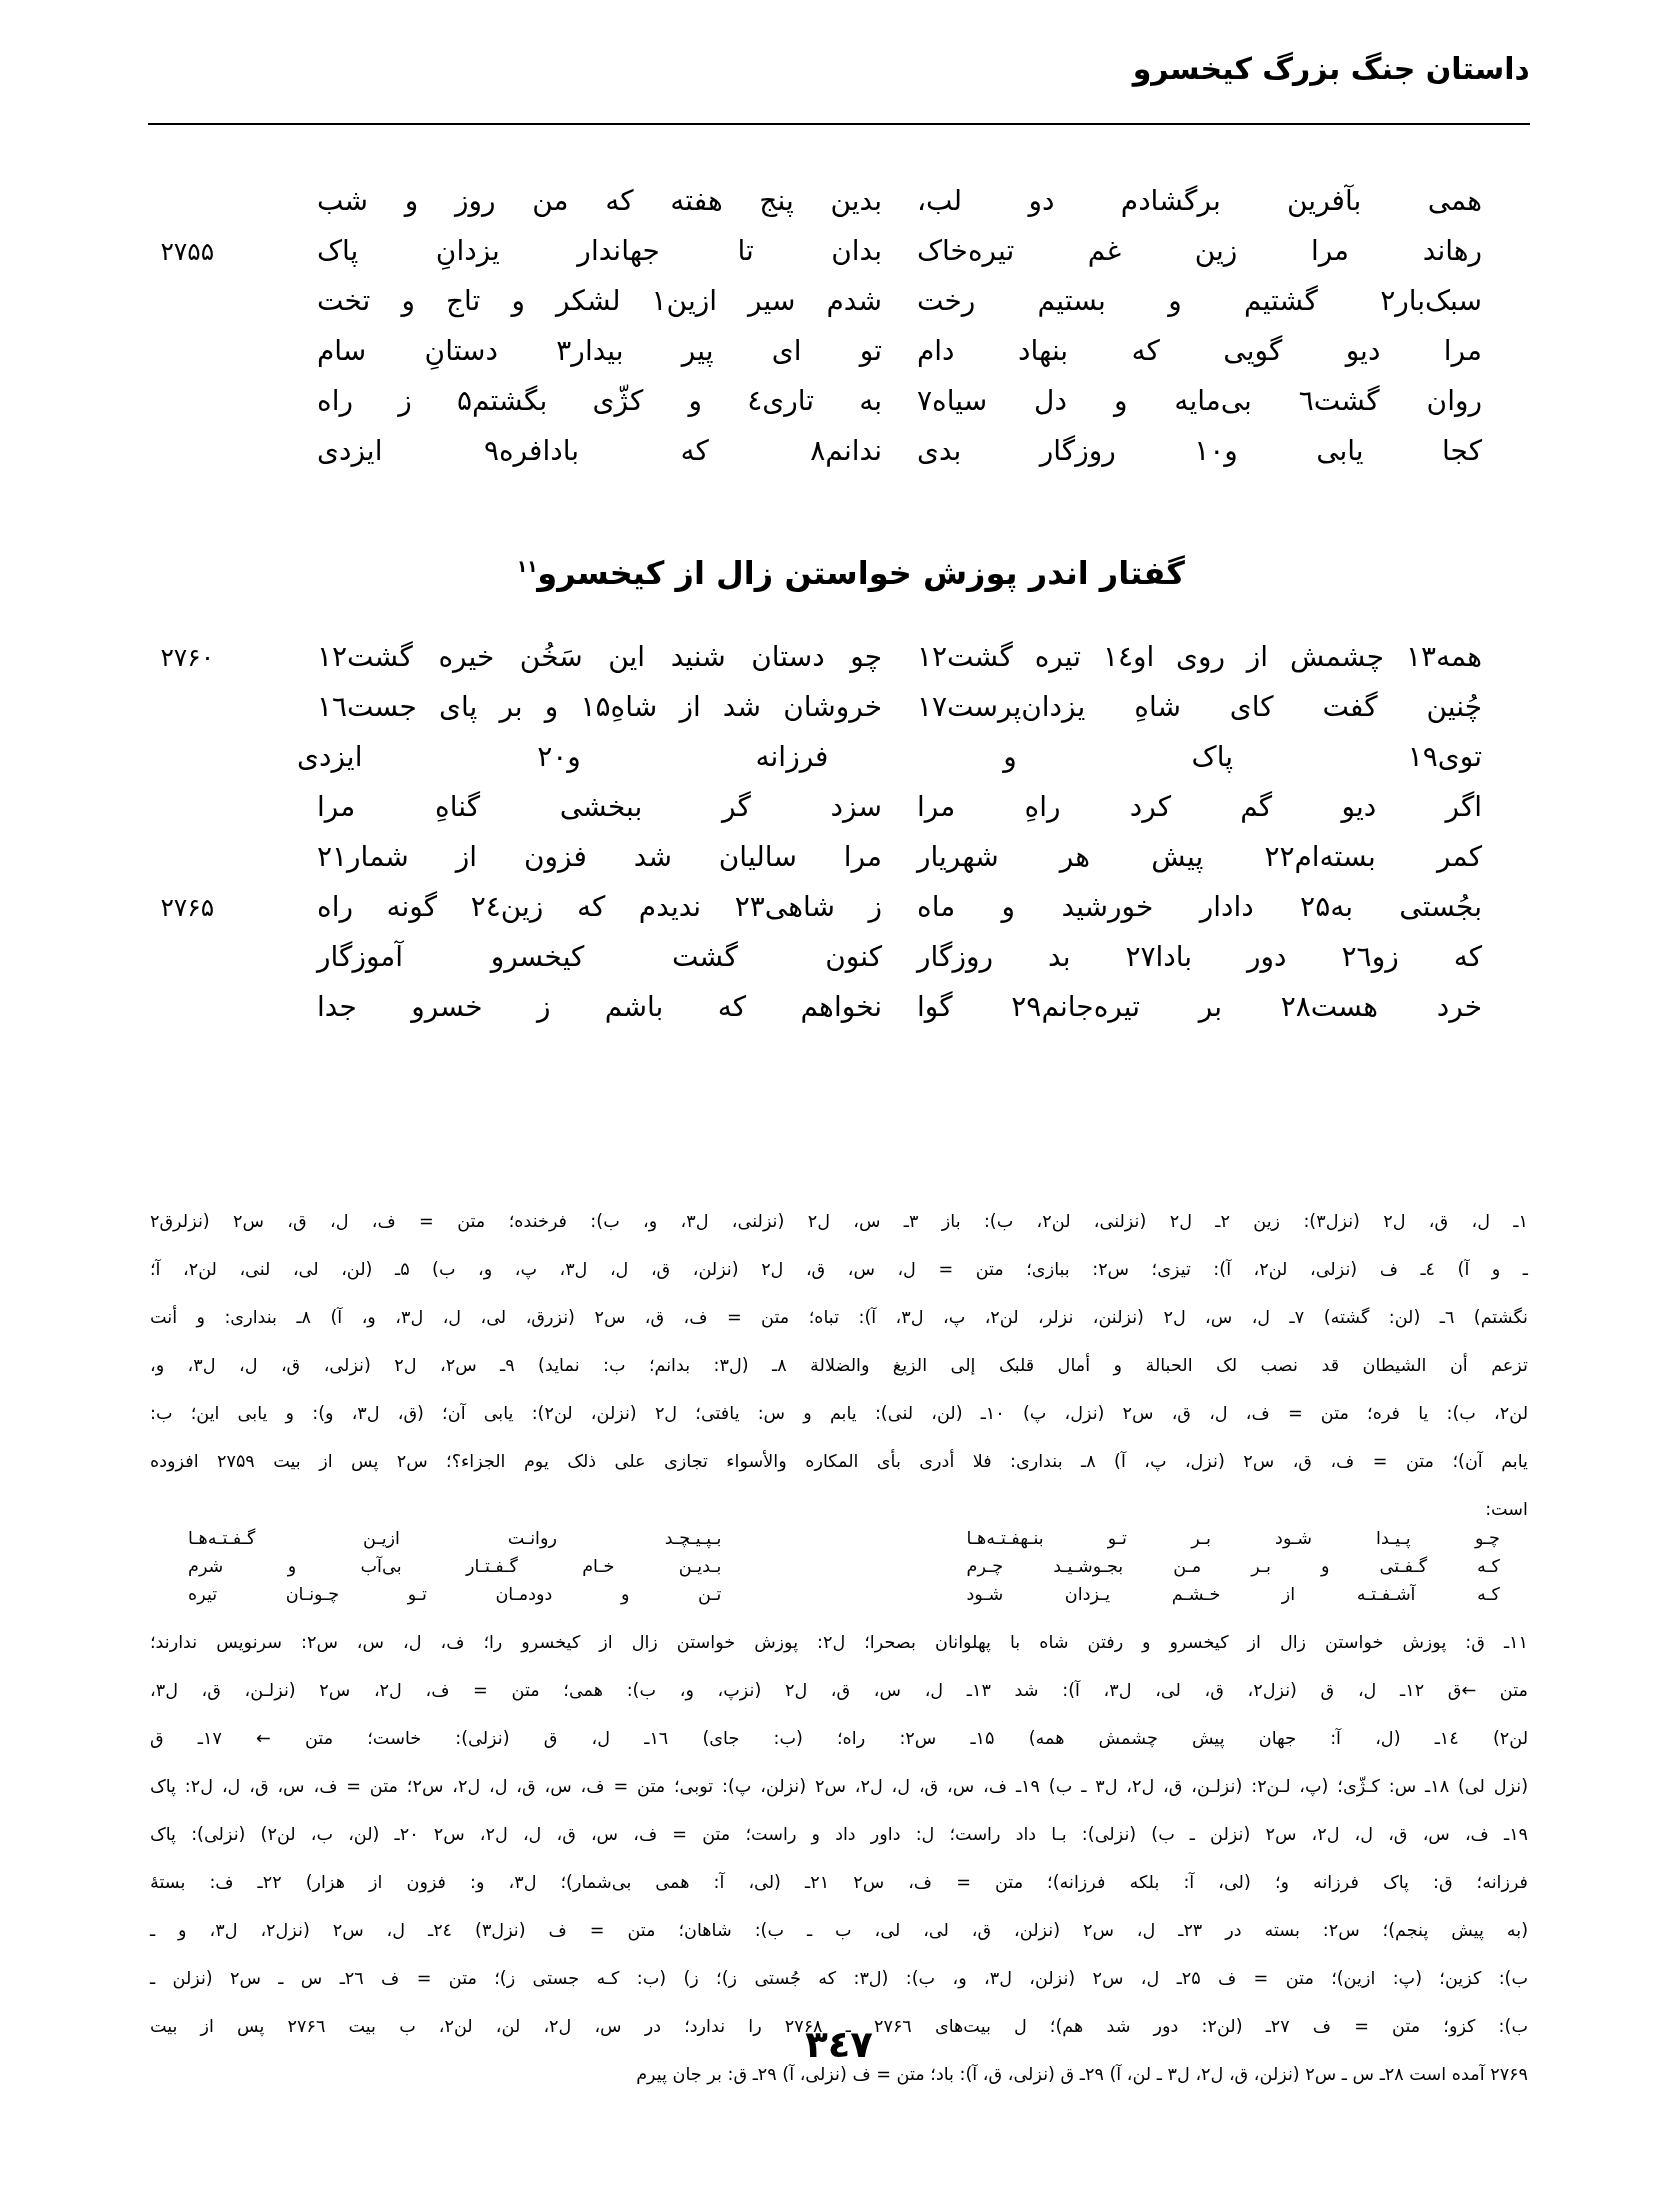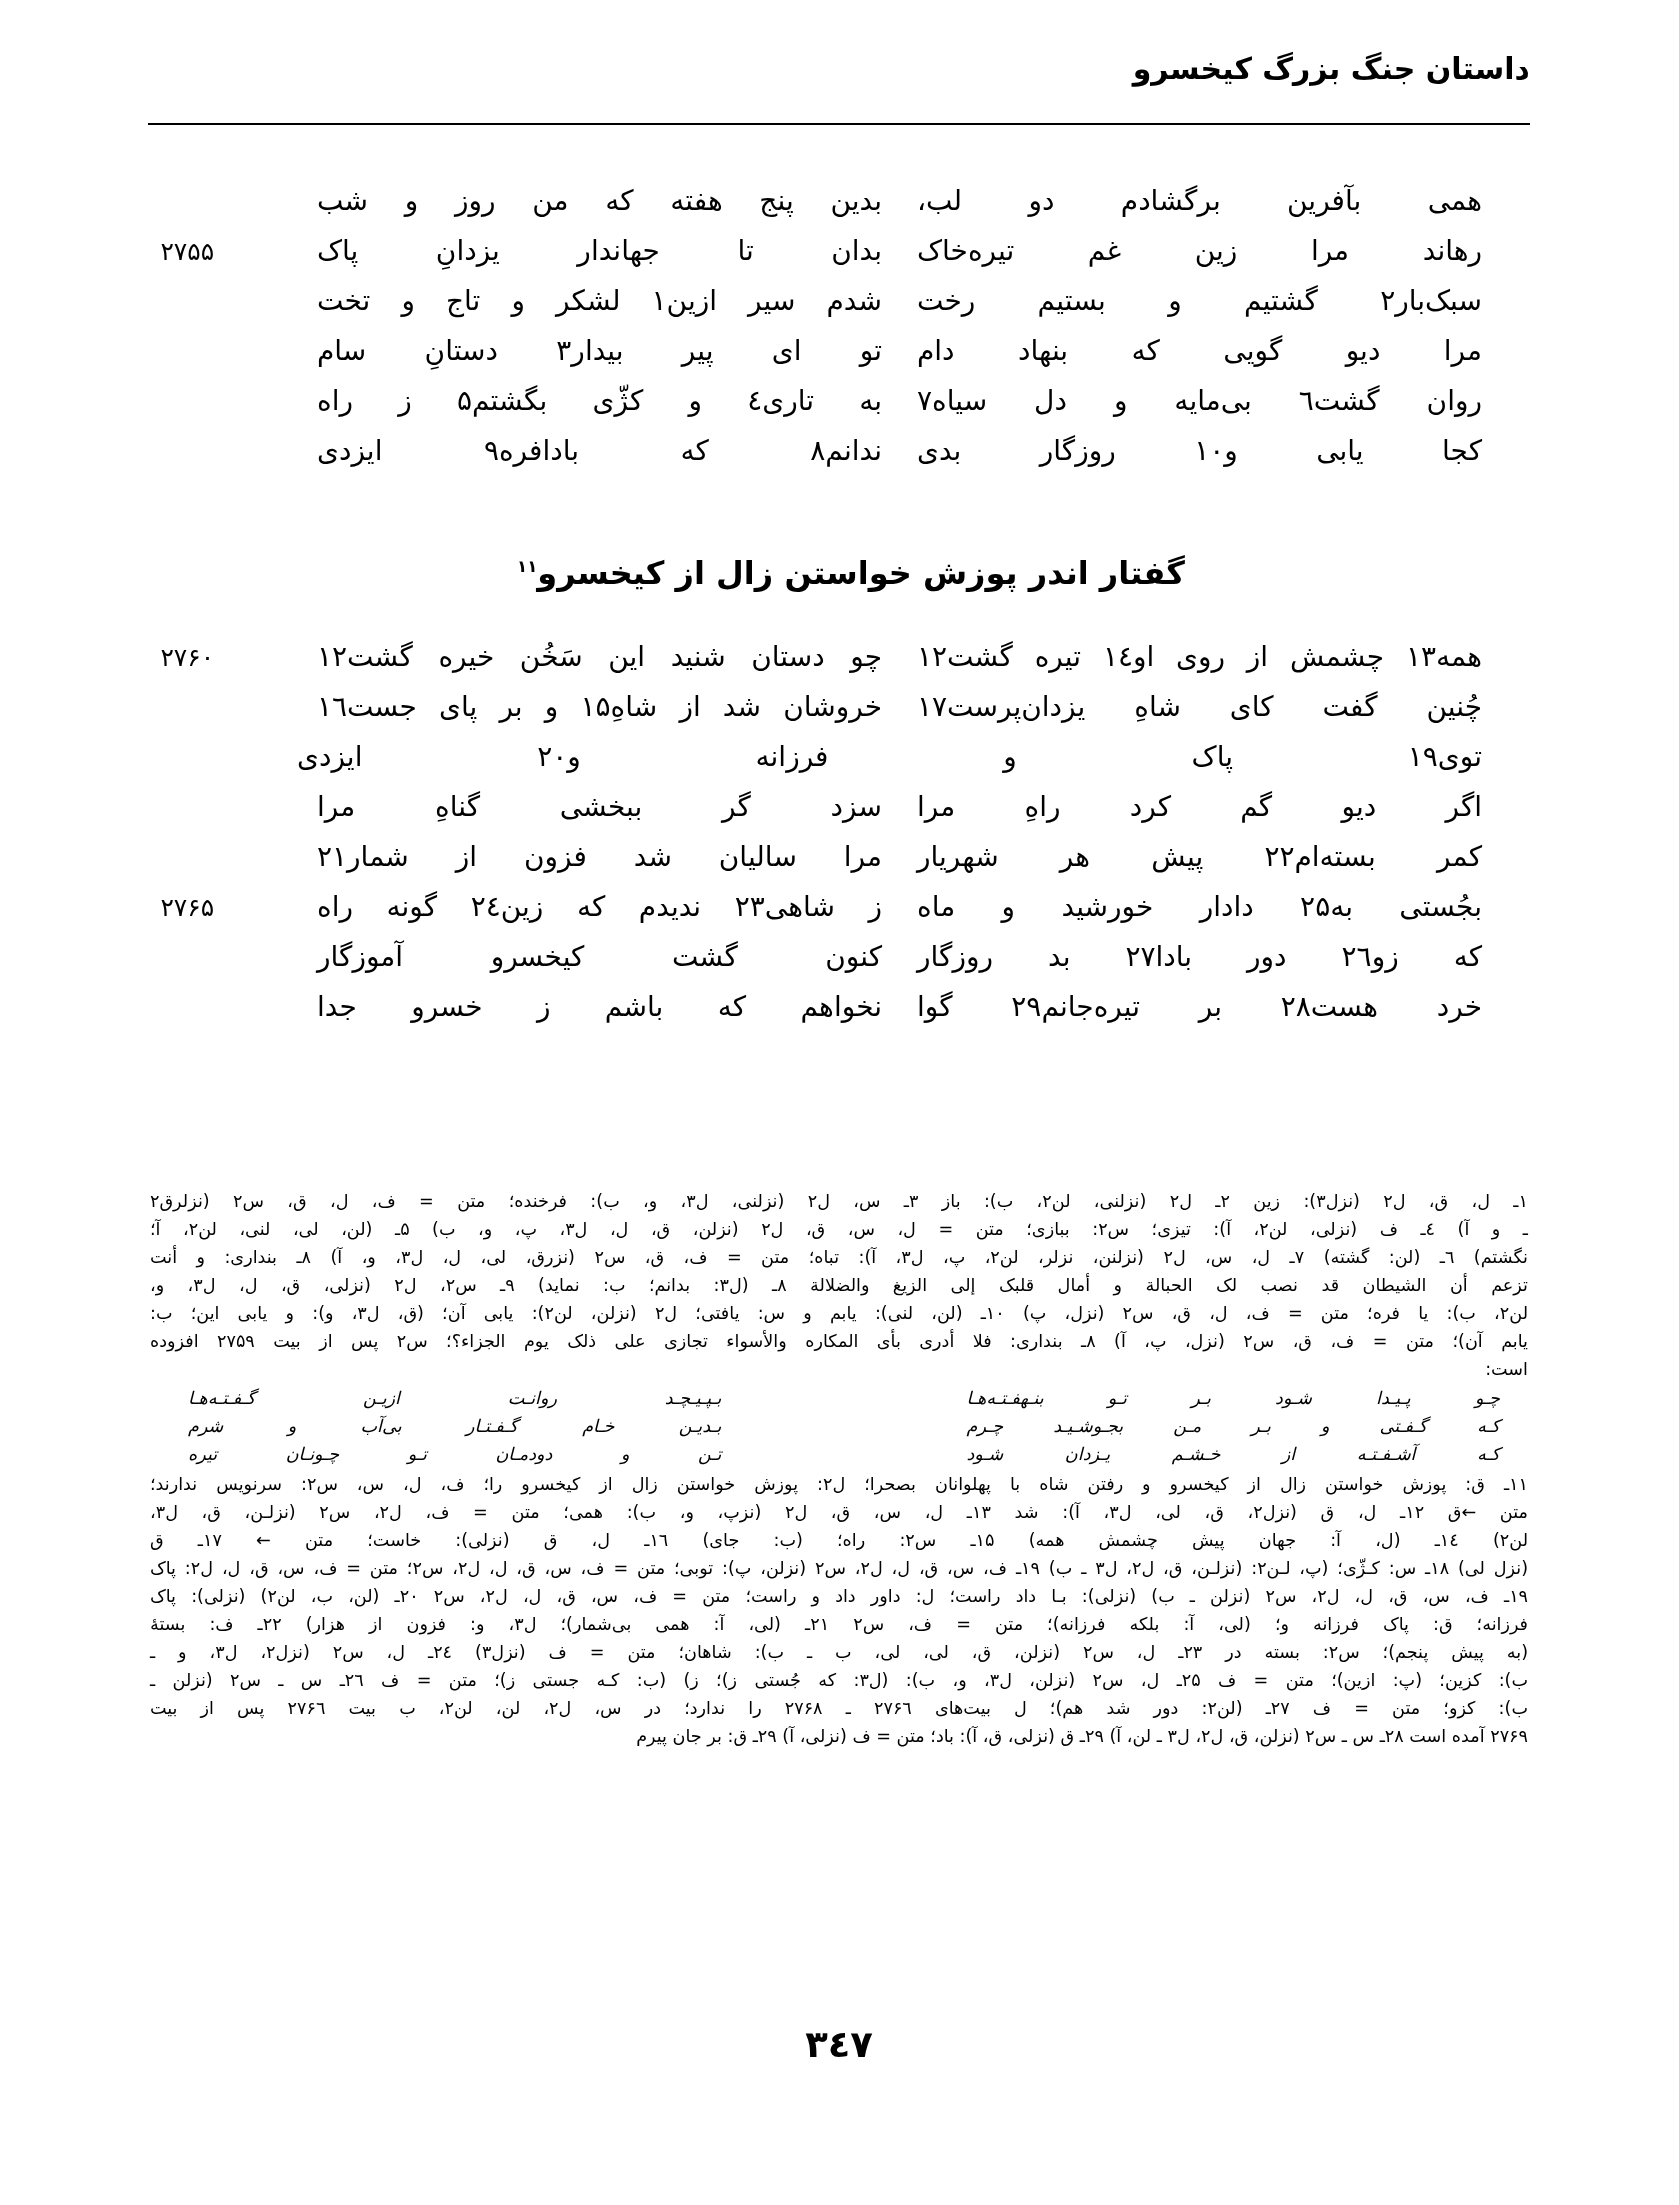--- a/index.html
+++ b/index.html
@@ -127,20 +127,21 @@
     text-align: justify;
     text-align-last: justify;
     direction: rtl;
   }
   .ap-line {
     display: block;
     width: 100%;
     white-space: nowrap;
     text-align: justify;
     text-align-last: justify;
+    margin-top: 20px;
   }
   .ap-line.last-free {
     text-align-last: right;
   }
 
   
   .quoted-verses {
     margin: 1.4px 0 1.4px 0;
     width: 100%;
   }
@@ -152,21 +153,20 @@
     direction: rtl;
   }
   .q-hemi {
     flex: 1 1 0;
     font-size: 17.6px;
     line-height: 28px;
     white-space: nowrap;
     text-align: justify;
     text-align-last: justify;
     direction: rtl;
-    font-style: italic;
   }
   .q-hemi.qa { padding-left: 38px; padding-right: 121px; }
   .q-hemi.qb { padding-left: 124px; padding-right: 28px; }
 
   
   .folio {
     position: absolute;
     top: 2023px;
     right: 0;
     left: 0;

